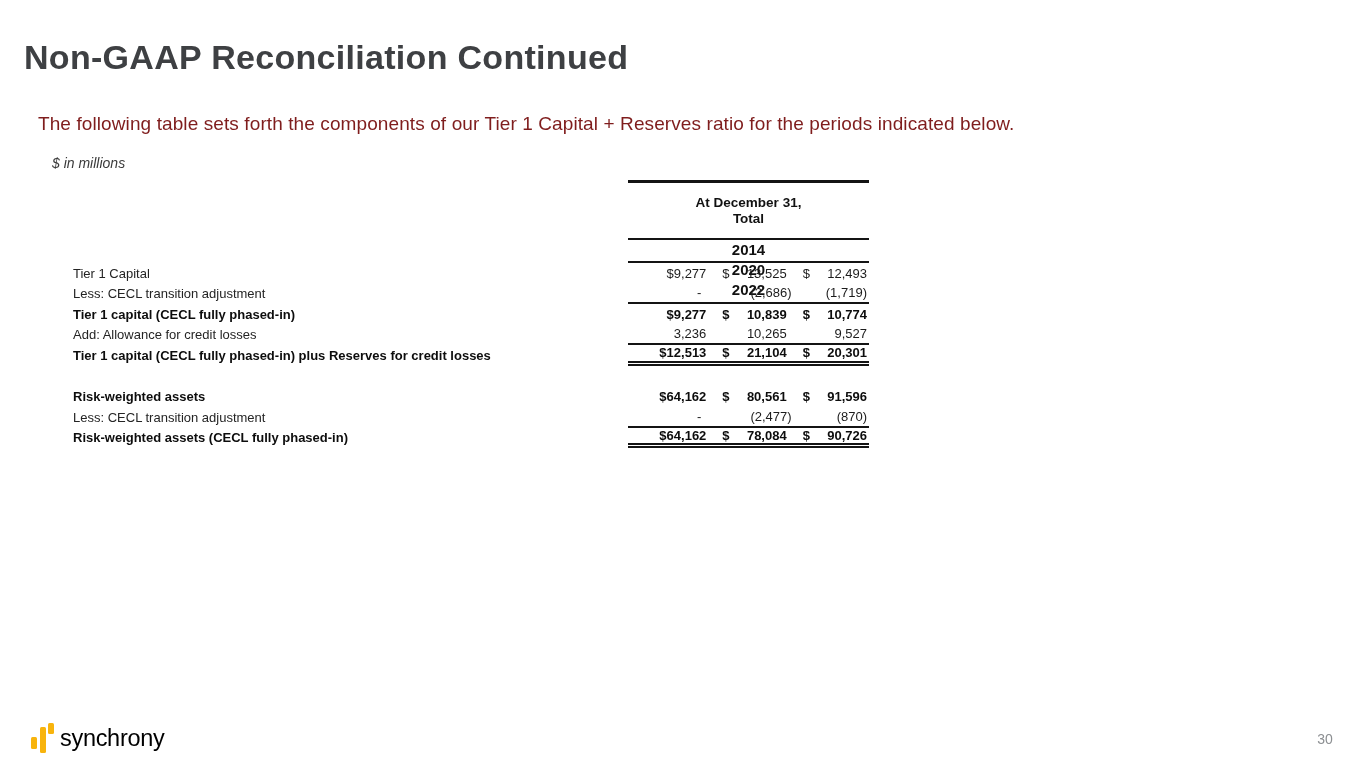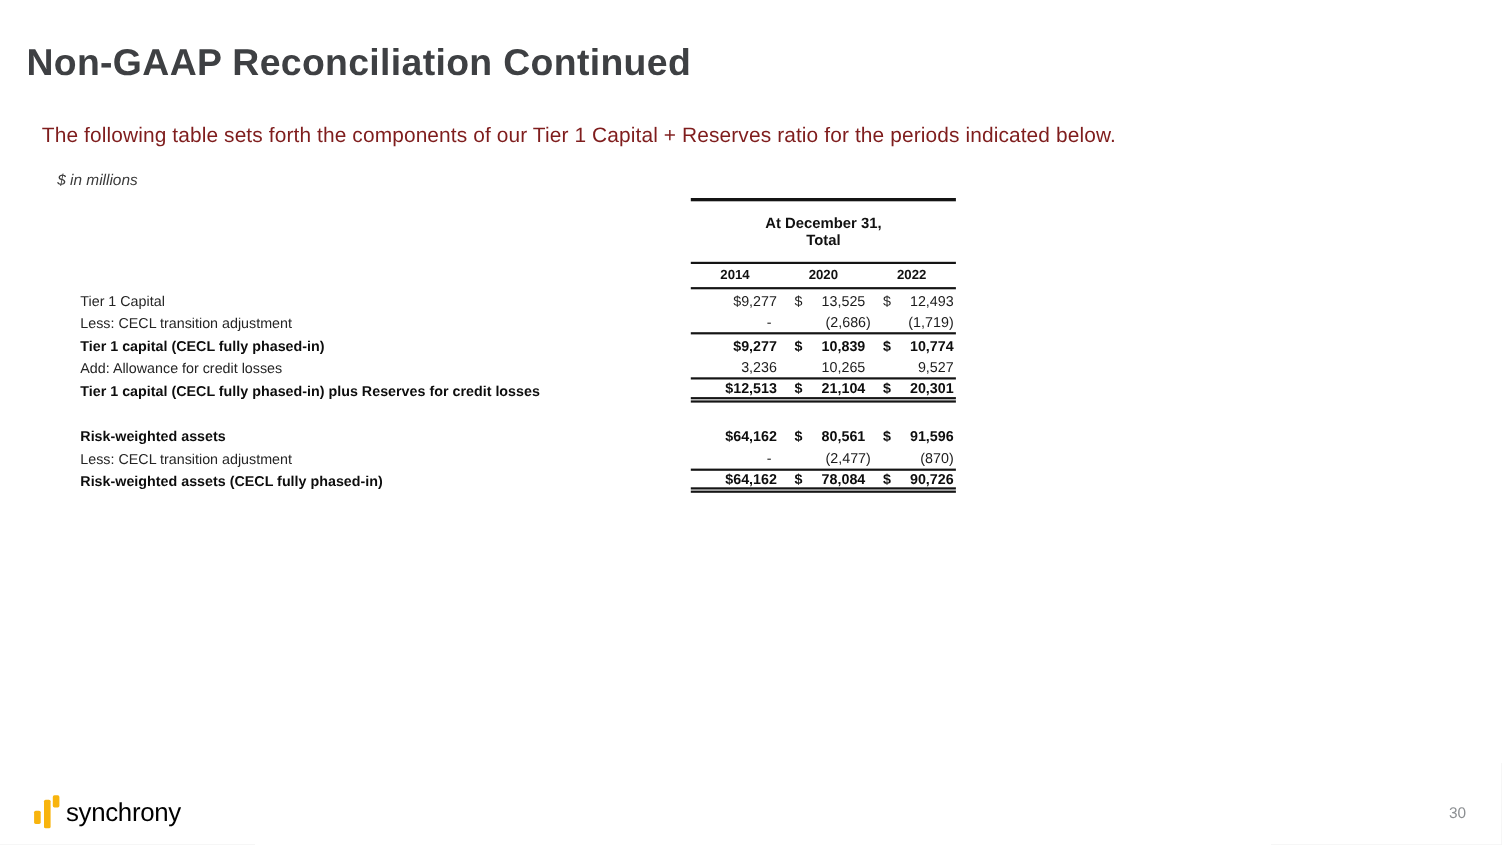--- a/index.html
+++ b/index.html
@@ -31,35 +31,35 @@
   }
   .thead {
     margin-left:555px; width:241px; height:60px; box-sizing:border-box;
     border-top:3px solid #141414; border-bottom:2px solid #141414;
     padding-top:12px; text-align:center;
     font-weight:700; line-height:16px; font-size:13.5px; color:#111;
   }
   .years {
     margin-left:555px; width:241px; height:23px; box-sizing:border-box;
     border-bottom:2px solid #141414; display:flex;
-    font-weight:700; font-size:12px; color:#111;
+    font-weight:700; font-size:15px; color:#111;flex-direction:column;
   }
   .years .ycell { flex:1; text-align:center; line-height:20px; }
 
   .trow { display:flex; height:20.5px; }
   .trow .lbl {
     width:555px; box-sizing:border-box; white-space:nowrap;
     display:flex; align-items:center; font-size:13px; color:#242424;
   }
   .trow.b .lbl, .trow.b .cell { font-weight:700; color:#0d0d0d; }
   .trow .nums {
     width:241px; height:100%; box-sizing:border-box; display:flex;
   }
   .nums.u  { border-bottom:2px solid #141414; }
-  .nums.dd { border-bottom:5px double #141414; }
+  .nums.dd { border-bottom:5px double #141414;justify-content:flex-end; }
   .cell {
     flex:1; box-sizing:border-box; display:flex; align-items:center;
     justify-content:space-between; padding:0 2px 0 14px; white-space:nowrap;
   }
   .cell.dash { padding-right:17px; }
   .gap { height:21px; }
 
   
   .logo { position:absolute; left:31px; top:722px; width:160px; height:36px; }
   .logo .bar { position:absolute; background:#f8b40d; border-radius:1.5px; }

